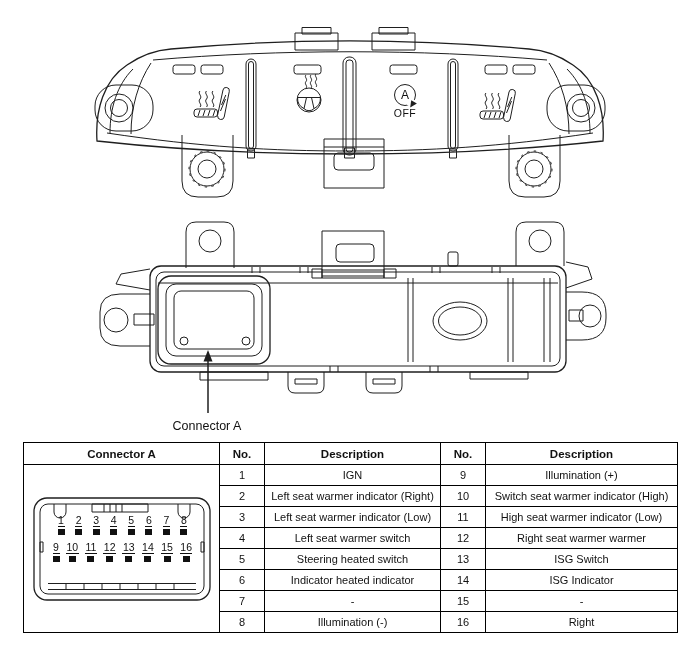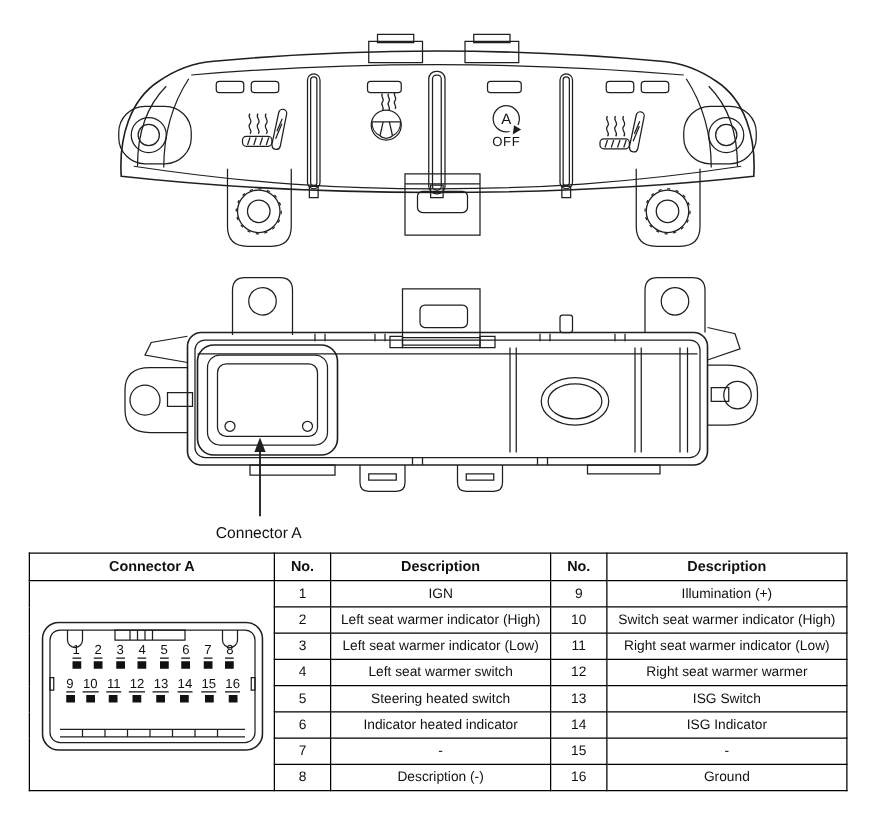--- a/index.html
+++ b/index.html
@@ -323,29 +323,29 @@
               </div>
         </div>
       </td>
       <td>1</td>
       <td>IGN</td>
       <td>9</td>
       <td>Illumination (+)</td>
     </tr>
     <tr>
       <td>2</td>
-      <td>Left seat warmer indicator (High)</td>
+      <td>Left seat warmer indicator (Right)</td>
       <td>10</td>
       <td>Switch seat warmer indicator (High)</td>
     </tr>
     <tr>
       <td>3</td>
       <td>Left seat warmer indicator (Low)</td>
       <td>11</td>
-      <td>Right seat warmer indicator (Low)</td>
+      <td>High seat warmer indicator (Low)</td>
     </tr>
     <tr>
       <td>4</td>
       <td>Left seat warmer switch</td>
       <td>12</td>
       <td>Right seat warmer warmer</td>
     </tr>
     <tr>
       <td>5</td>
       <td>Steering heated switch</td>
@@ -359,20 +359,20 @@
       <td>ISG Indicator</td>
     </tr>
     <tr>
       <td>7</td>
       <td>-</td>
       <td>15</td>
       <td>-</td>
     </tr>
     <tr>
       <td>8</td>
-      <td>Description (-)</td>
+      <td>Illumination (-)</td>
       <td>16</td>
-      <td>Ground</td>
+      <td>Right</td>
     </tr>
   </tbody>
 </table>
 
 </div>
 
 </body></html>

